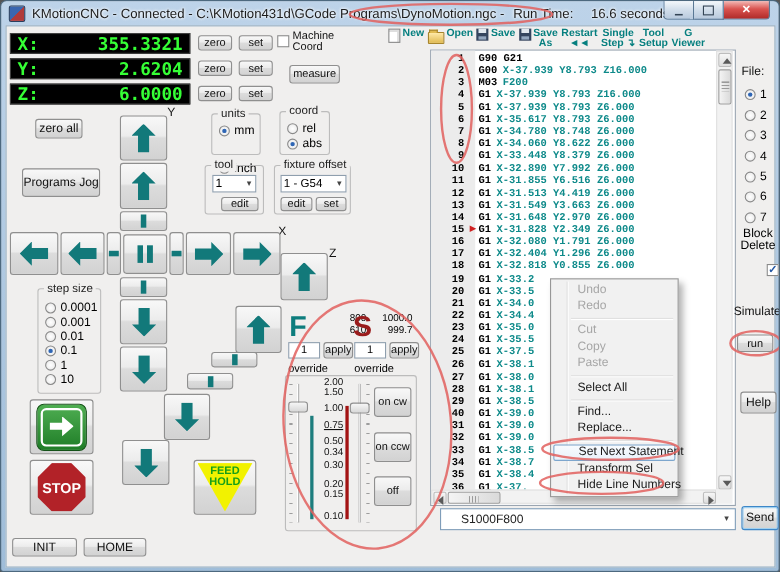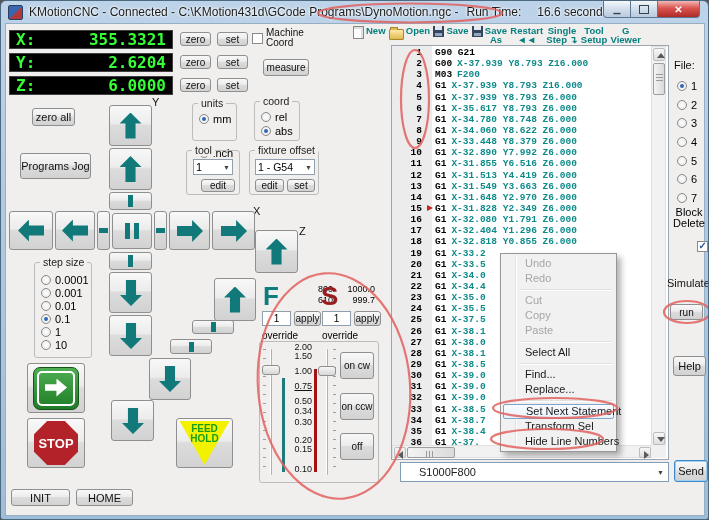--- a/index.html
+++ b/index.html
@@ -588,21 +588,21 @@
           <span class="gcmd">G1</span>
           <span class="gargs">X-38.1</span>
         </div>
         <div class="gline">
           <span class="gnum">29</span>
           <span class="gmark"></span>
           <span class="gcmd">G1</span>
           <span class="gargs">X-38.5</span>
         </div>
         <div class="gline">
-          <span class="gnum">30</span>
+          <span class="gnum">40</span>
           <span class="gmark"></span>
           <span class="gcmd">G1</span>
           <span class="gargs">X-39.0</span>
         </div>
         <div class="gline">
           <span class="gnum">31</span>
           <span class="gmark"></span>
           <span class="gcmd">G1</span>
           <span class="gargs">X-39.0</span>
         </div>

